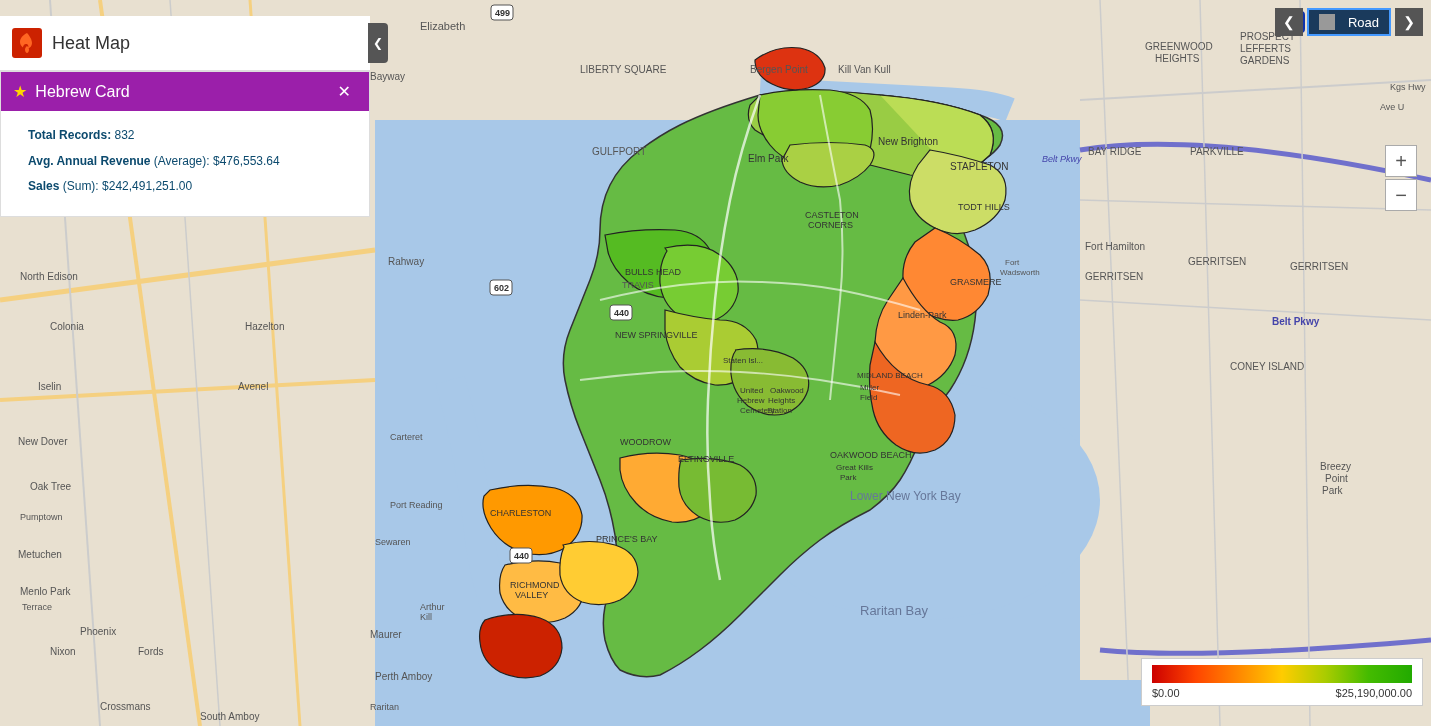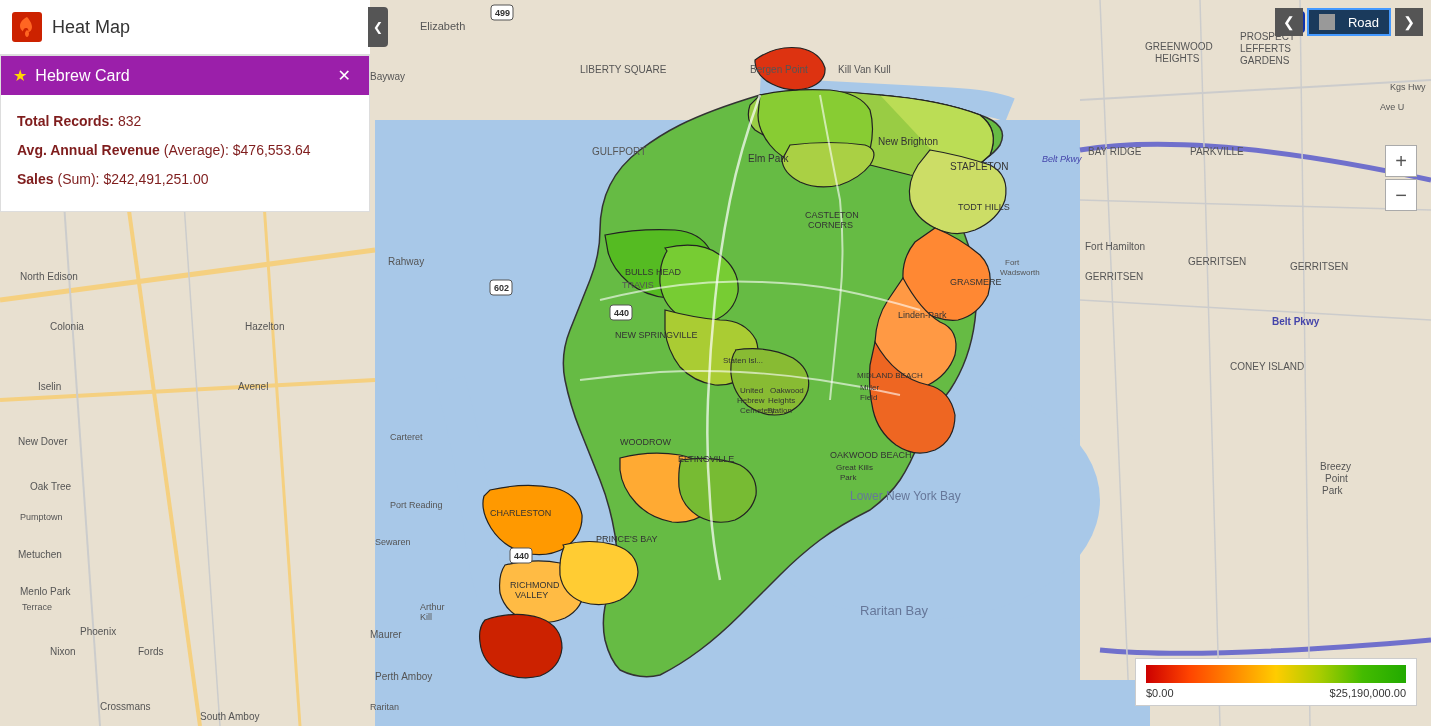--- a/index.html
+++ b/index.html
@@ -8,21 +8,21 @@
     #map-container {
       width: 1431px;
       height: 726px;
       position: relative;
       background: #c8d8e8;
     }
 
     
     #left-panel {
       position: absolute;
-      top: 0; left: 0;
+      top: 16px; left: 0;
       width: 370px;
       z-index: 10;
     }
 
     
     #heatmap-header {
       background: white;
       height: 55px;
       display: flex;
       align-items: center;
@@ -95,23 +95,24 @@
       color: white;
       font-size: 16px;
       cursor: pointer;
       background: none;
       border: none;
       padding: 2px 6px;
     }
 
     #summary-body {
       padding: 14px 16px;
-      font-size: 14px;
-      color: #7f1d1d;
+      font-size: 12px;
+      color: #0c4a6e;
       line-height: 1.8;
+      margin-left: 11px;
     }
 
     #summary-body .row {
       margin-bottom: 4px;
     }
 
     #summary-body .label {
       font-weight: 700;
     }
 
@@ -165,21 +166,21 @@
       cursor: pointer;
       display: flex; align-items: center; justify-content: center;
       color: #555;
       font-weight: 300;
     }
 
     
     #legend {
       position: absolute;
       bottom: 20px;
-      right: 14px;
+      right: 8px;
       z-index: 10;
       background: white;
       padding: 6px 10px;
       border: 1px solid #ccc;
     }
 
     #legend-gradient {
       width: 260px;
       height: 18px;
       background: linear-gradient(to right, #cc0000, #ff4400, #ff8800, #ffcc00, #aacc00, #44bb00, #22aa00);

